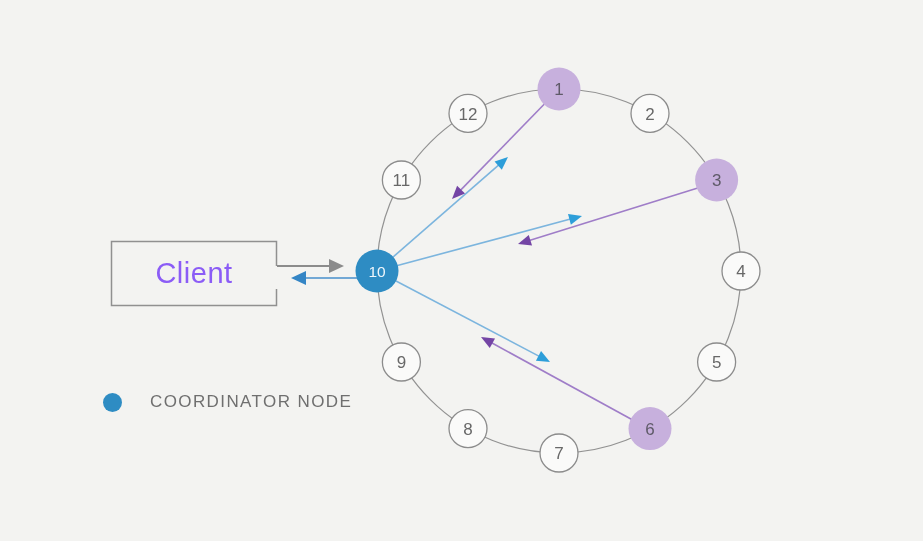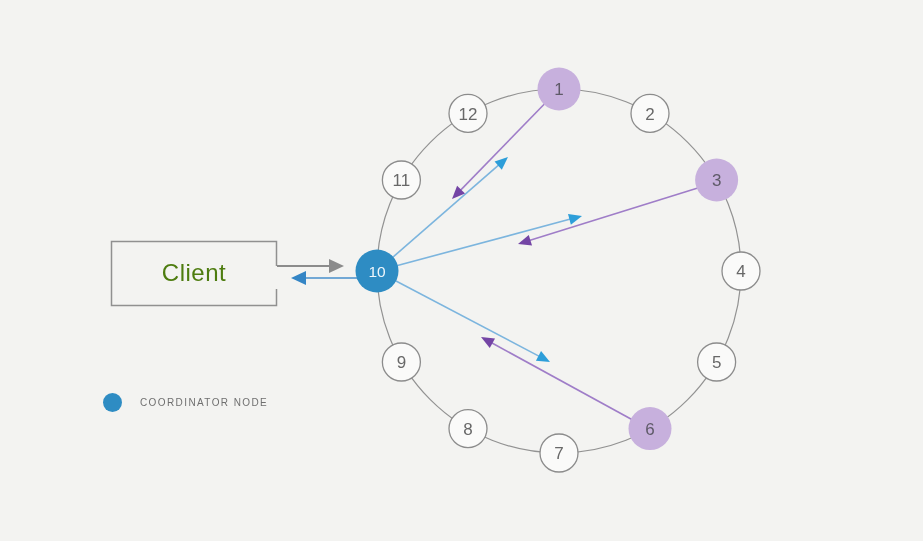--- a/index.html
+++ b/index.html
@@ -22,24 +22,24 @@
   }
   .client-label {
     position: absolute;
     left: 111px;
     top: 241px;
     width: 166px;
     height: 64px;
     display: flex;
     align-items: center;
     justify-content: center;
-    font-size: 24px;
+    font-size: 29px;
     font-weight: 400;
     letter-spacing: 0.5px;
-    color: #4d7c0f;
+    color: #8b5cf6;
     pointer-events: none;
   }
   .legend {
     position: absolute;
     left: 103px;
     top: 392px;
     display: flex;
     flex-direction: column;
     gap: 15px;
   }
@@ -48,22 +48,22 @@
     align-items: center;
     height: 20px;
   }
   .legend-dot {
     width: 19px;
     height: 19px;
     border-radius: 50%;
     flex: 0 0 auto;
   }
   .legend-text {
-    margin-left: 18px;
-    font-size: 10px;
+    margin-left: 28px;
+    font-size: 17px;
     letter-spacing: 1.4px;
     color: #6f6f6f;
   }
 </style>
 </head>
 <body>
 
 <div class="stage">
   <svg id="diagram" width="923" height="541" viewBox="0 0 923 541" aria-label="Client">
       <circle cx="559" cy="271" r="182" fill="none" stroke="#929292" stroke-width="1.2"></circle>

